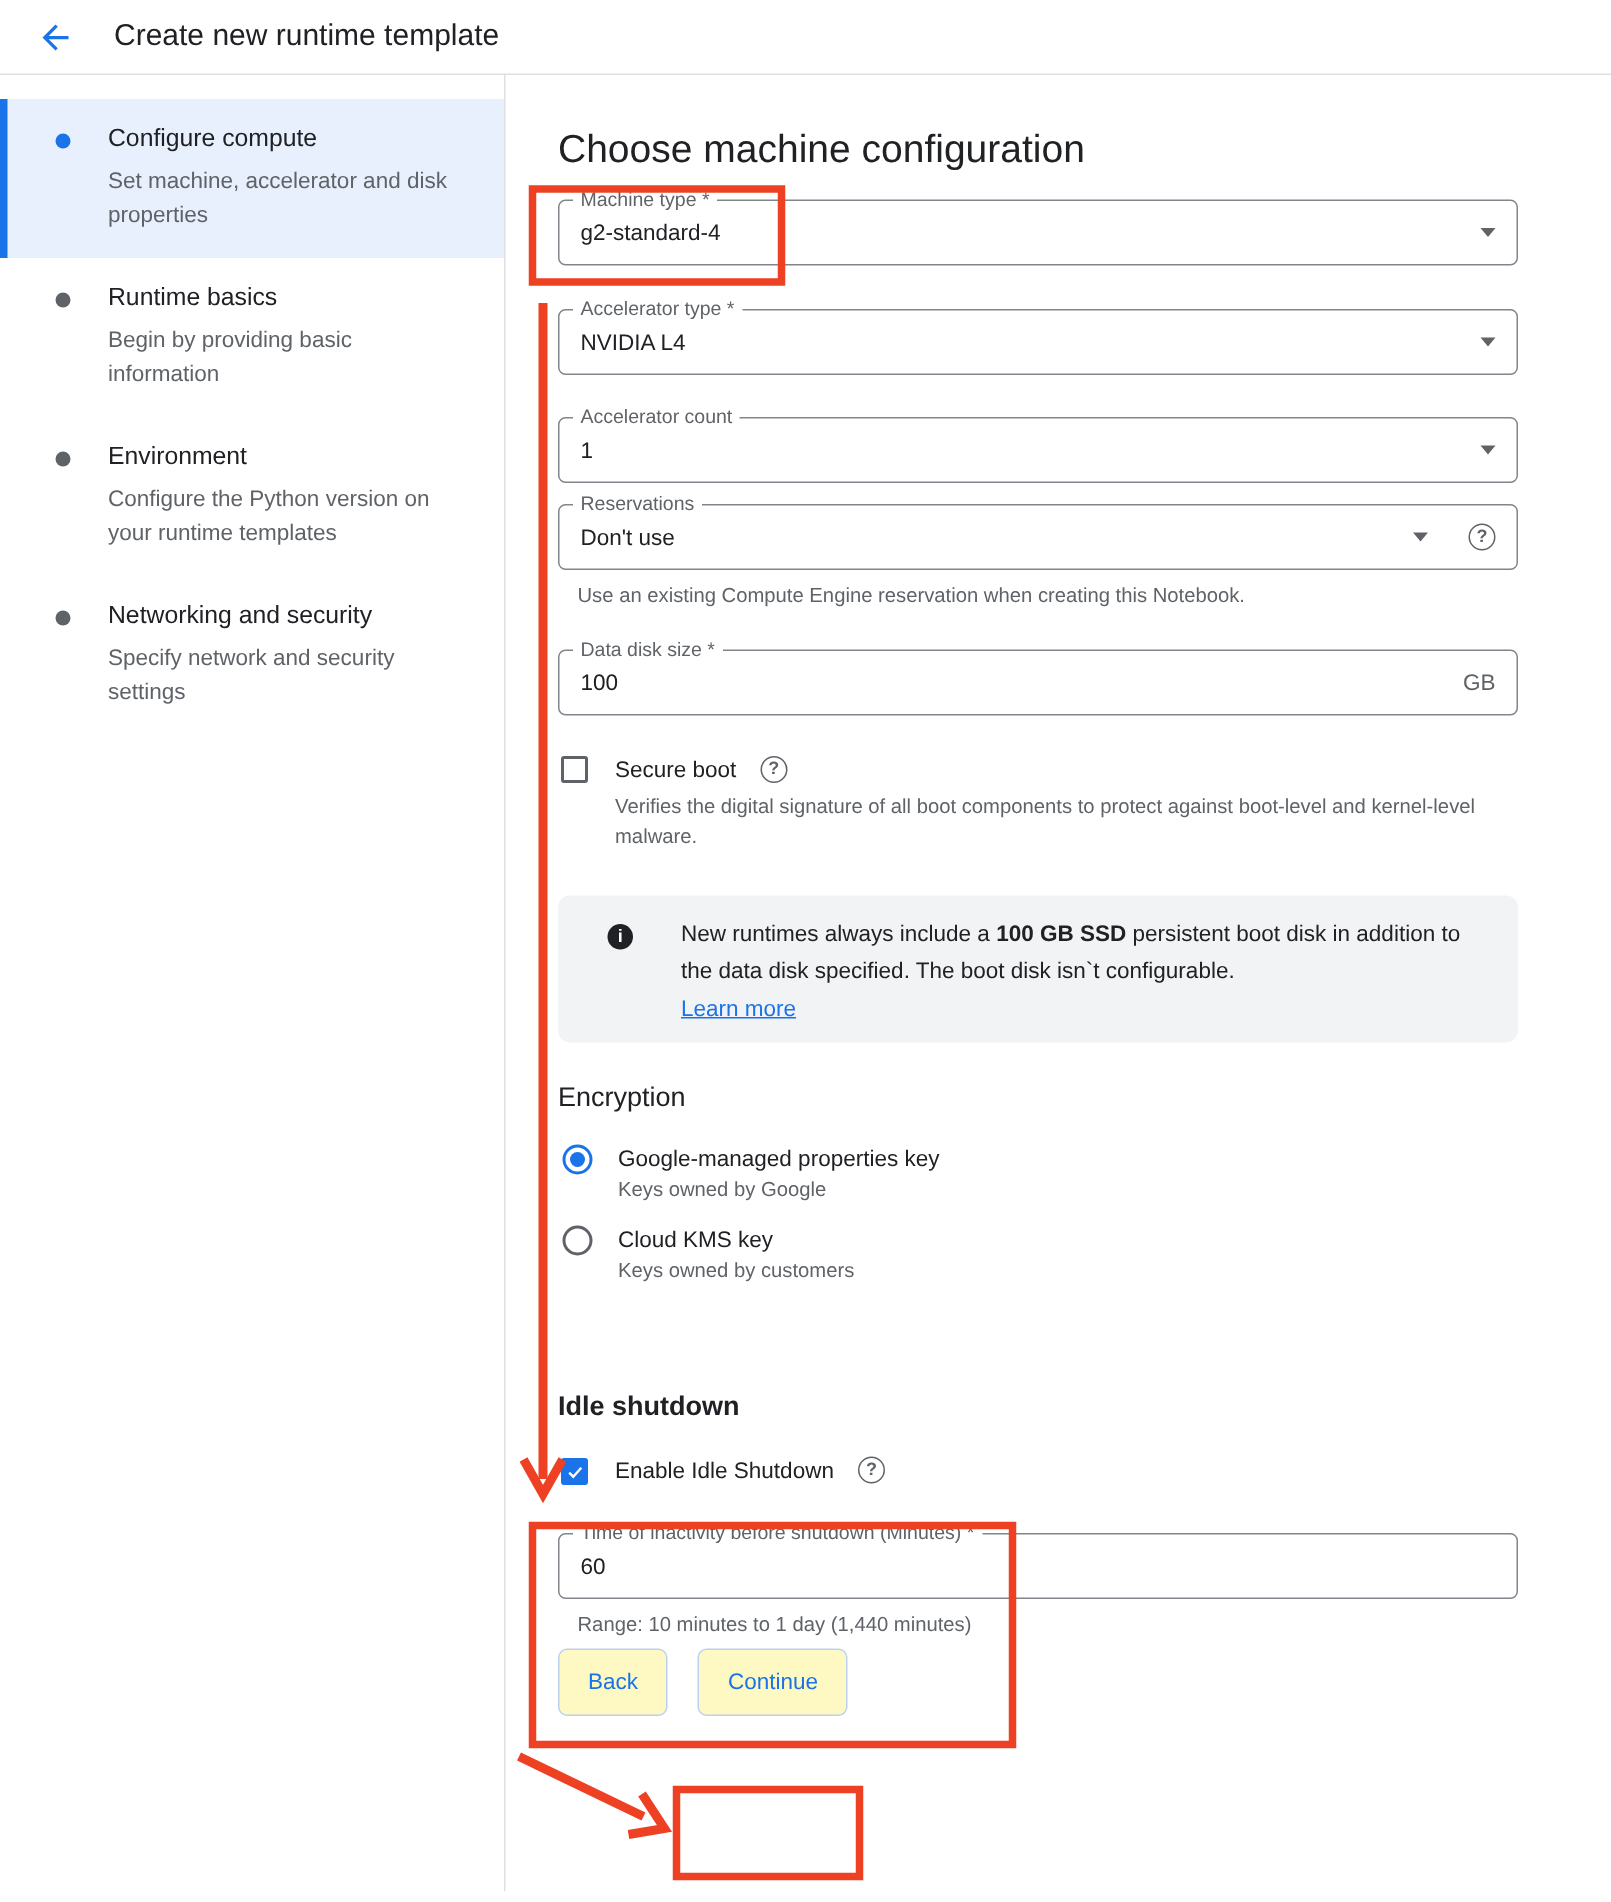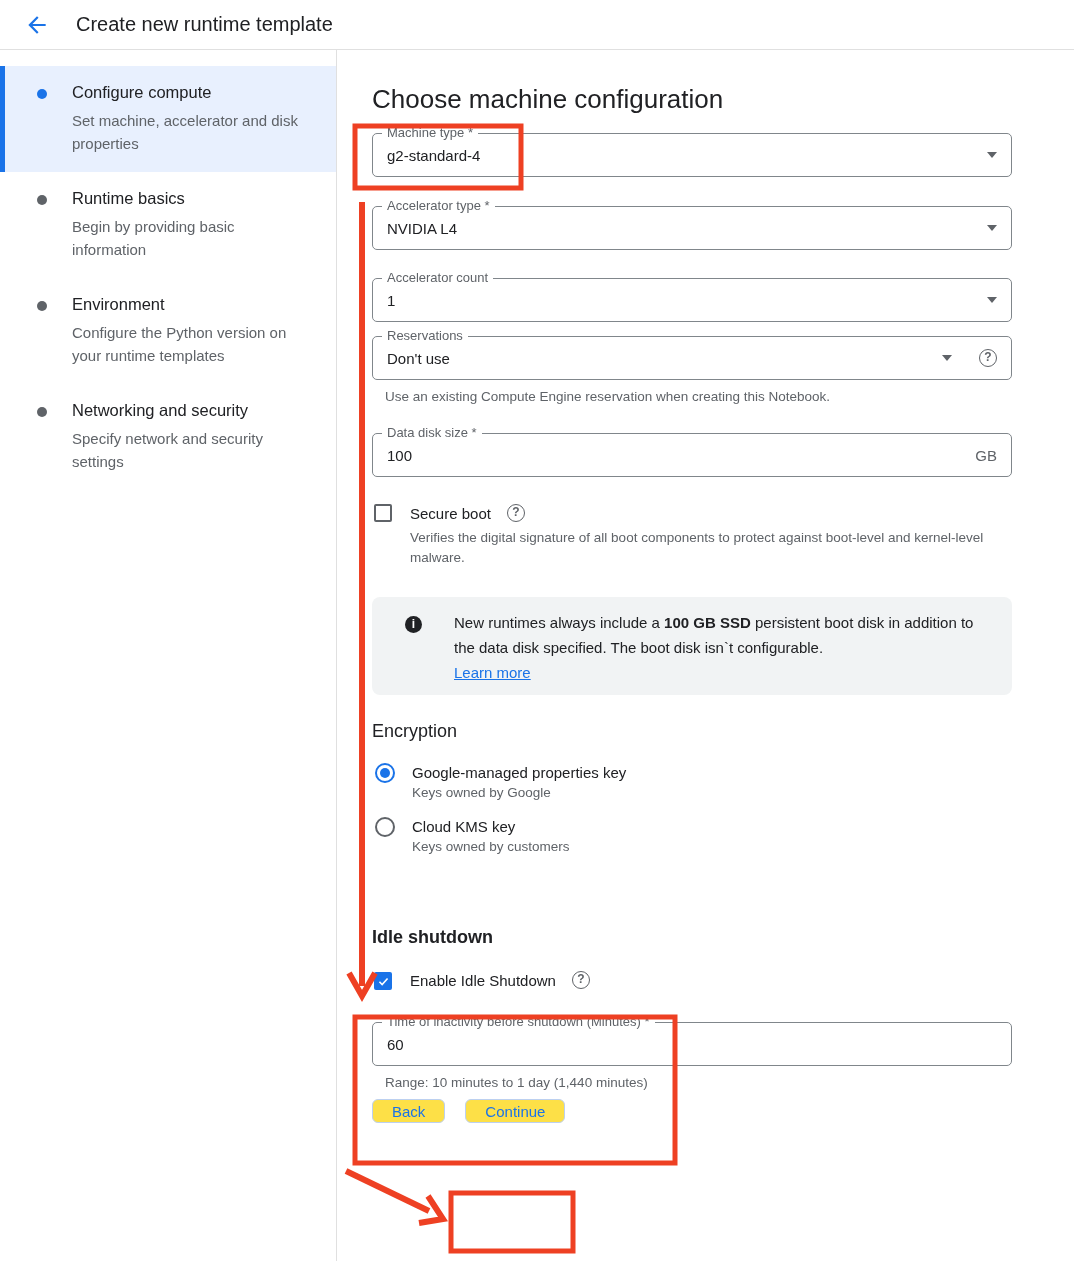--- a/index.html
+++ b/index.html
@@ -71,21 +71,21 @@
   .radio{width:20px;height:20px;border:2px solid var(--text-secondary);border-radius:50%;margin-left:3px;margin-top:1px;
          flex-shrink:0;position:relative;background:#fff}
   .radio.selected{border-color:var(--accent)}
   .radio.selected::after{content:"";position:absolute;inset:3px;border-radius:50%;background:var(--accent)}
   .radiotext{margin-left:17px}
   .radiolabel{font-size:15px;line-height:21px;color:var(--text-primary)}
   .radiosub{font-size:13.5px;margin-top:2px;color:var(--text-secondary)}
   
   .rangehint{margin:9px 0 0 13px;font-size:13.5px;color:var(--text-secondary)}
   .btnrow{display:flex;margin-top:9px;gap:20px}
-  .btn{height:24px;border:1px solid var(--button-border);border-radius:6px;background:#fde047;color:var(--accent);
+  .btn{height:45px;border:1px solid var(--button-border);border-radius:6px;background:#fef9c3;color:var(--accent);
        font:500 15px "Liberation Sans", sans-serif;padding:0 19px;cursor:pointer}
   
   .annotations{position:absolute;left:0;top:0;width:1074px;height:1268px;pointer-events:none;z-index:40}
   .ann{fill:none;stroke:var(--annotation)}
 </style>
 </head>
 <body>
 
 <div class="page">
 

